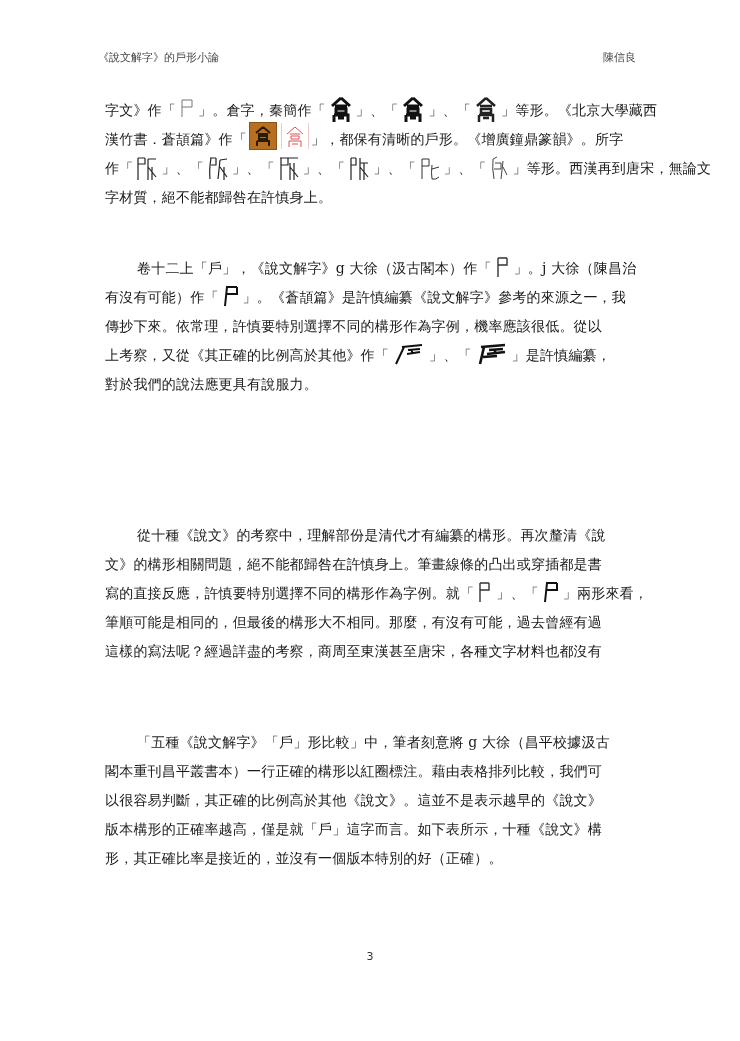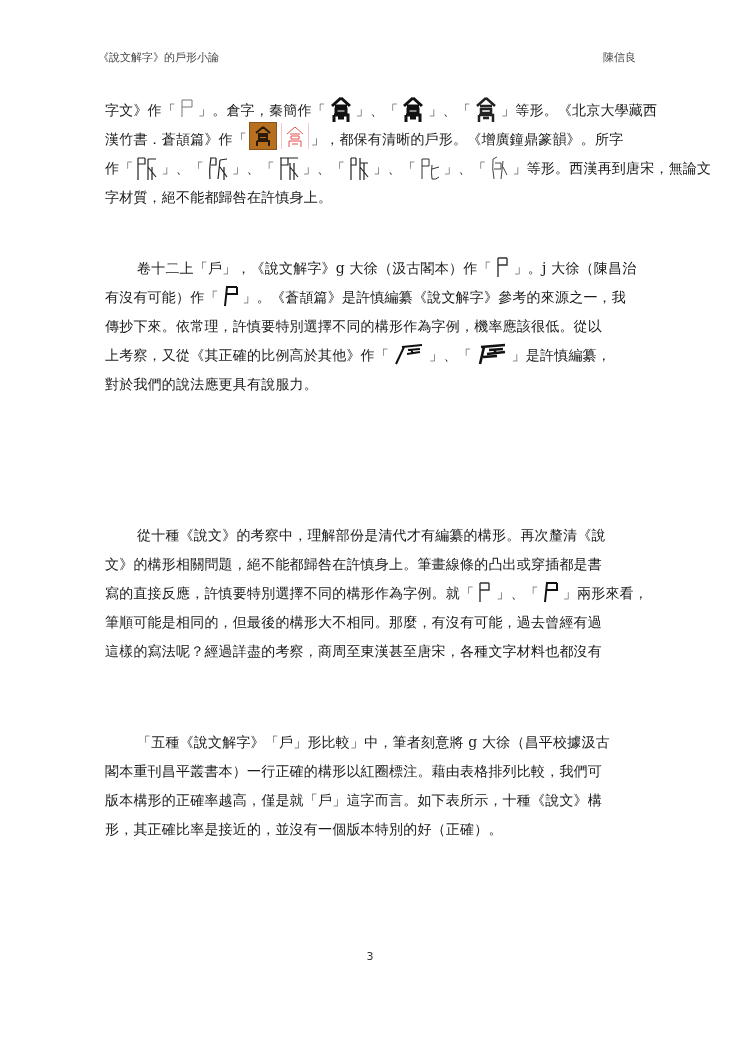--- a/index.html
+++ b/index.html
@@ -139,20 +139,23 @@
 </div>
 
 <div class="body-text" style="top:728px;">
   <span class="line indent">
     <span>「五種《說文解字》「戶」形比較」中，筆者刻意將 g 大徐（昌平校據汲古</span>
   </span>
   <span class="line">
     <span>閣本重刊昌平叢書本）一行正確的構形以紅圈標注。藉由表格排列比較，我們可</span>
   </span>
   <span class="line">
+    <span>以很容易判斷，其正確的比例高於其他《說文》。這並不是表示越早的《說文》</span>
+  </span>
+  <span class="line">
     <span>版本構形的正確率越高，僅是就「戶」這字而言。如下表所示，十種《說文》構</span>
   </span>
   <span class="line">
     <span>形，其正確比率是接近的，並沒有一個版本特別的好（正確）。</span>
   </span>
 </div>
 
 <div class="page-number">3</div>
 
 </body></html>

